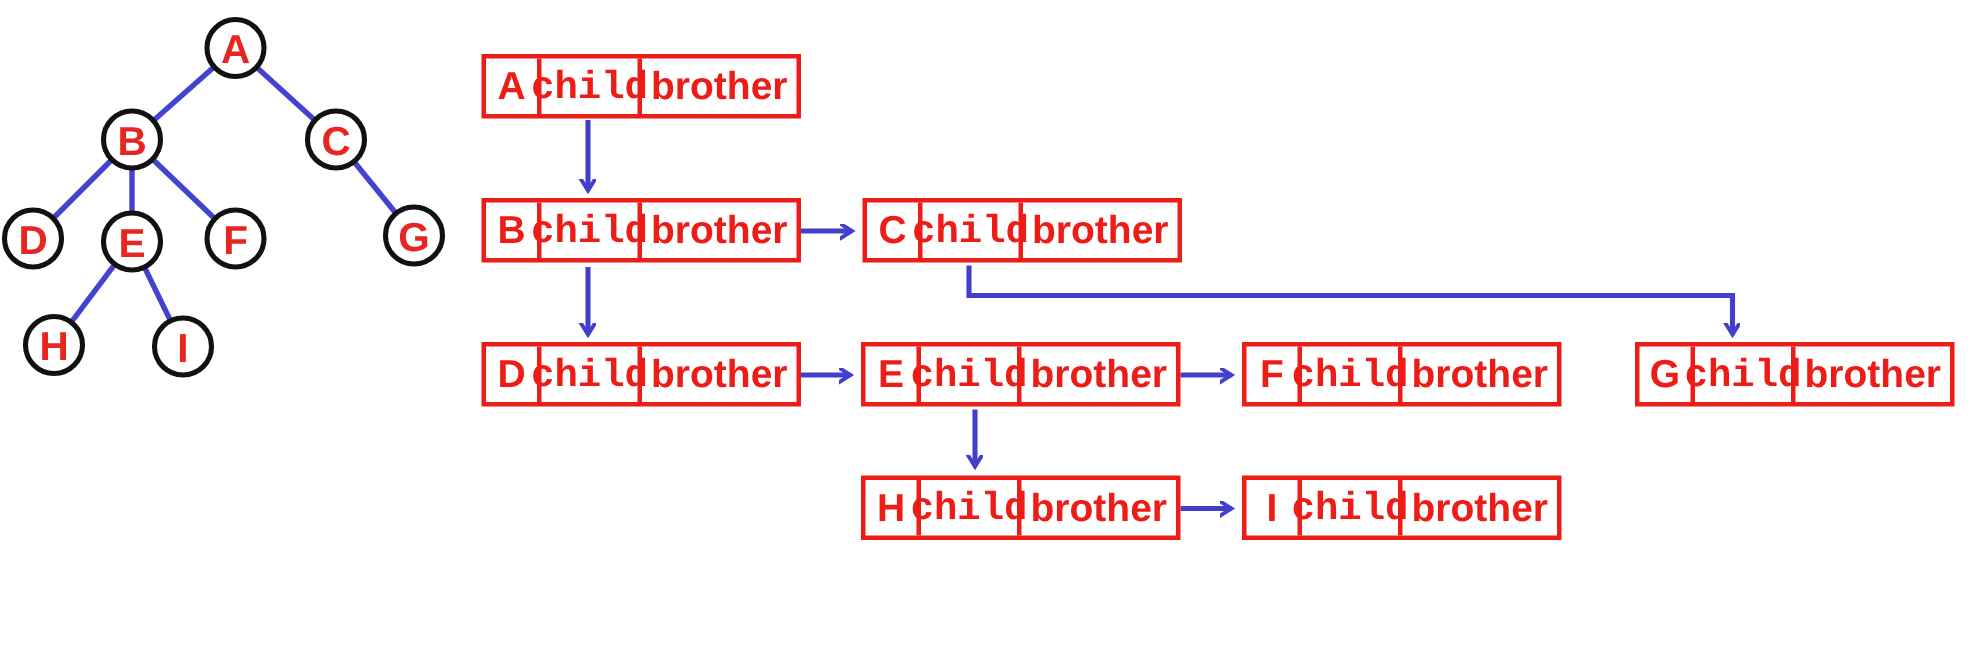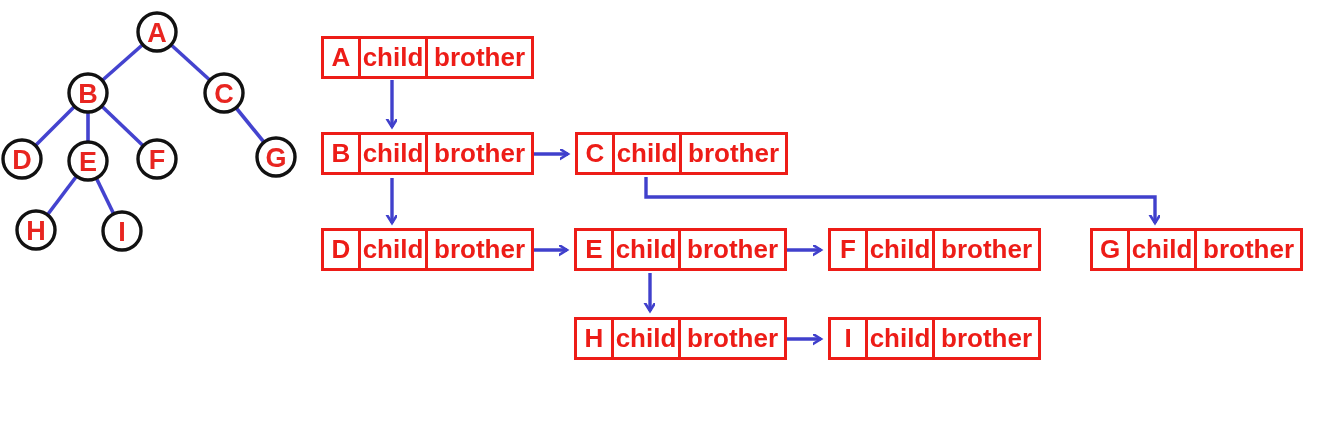--- a/index.html
+++ b/index.html
@@ -8,21 +8,21 @@
   #connector-layer{position:absolute;left:0;top:0;width:1325px;height:439px;}
   .nodebox{
     position:absolute;width:213px;height:43px;box-sizing:border-box;
     border:3px solid #ed1c17;background:#ffffff;display:flex;align-items:stretch;
   }
   .cell{
     display:flex;align-items:center;justify-content:center;
     color:#ed1c17;font-weight:700;box-sizing:border-box;
   }
   .cell-letter{width:37px;border-right:3px solid #ed1c17;font-size:26px;}
-  .cell-child{width:67px;border-right:3px solid #ed1c17;font-size:26px;}
+  .cell-child{width:67px;border-right:3px solid #ed1c17;font-size:26px;font-family:Liberation Mono, monospace;}
   .cell-brother{flex:1;font-size:26px;}
   .box-a{left:321px;top:36px}
   .box-b{left:321px;top:132px}
   .box-c{left:575px;top:132px}
   .box-d{left:321px;top:228px}
   .box-e{left:574px;top:228px}
   .box-f{left:828px;top:228px}
   .box-g{left:1090px;top:228px}
   .box-h{left:574px;top:317px}
   .box-i{left:828px;top:317px}

